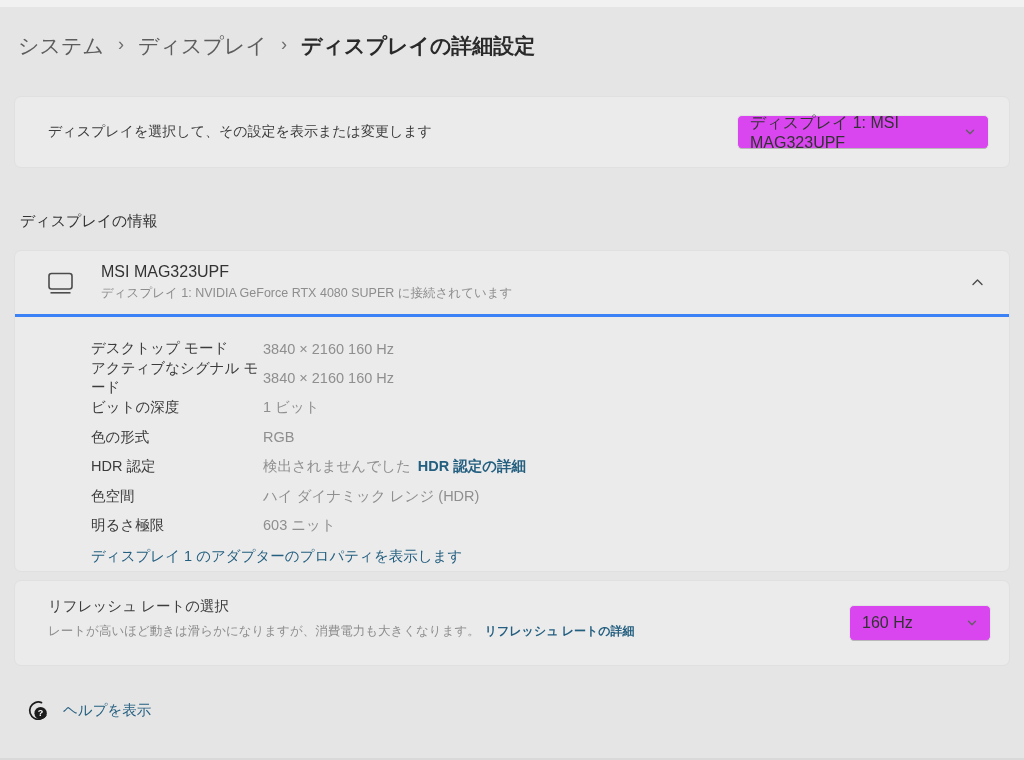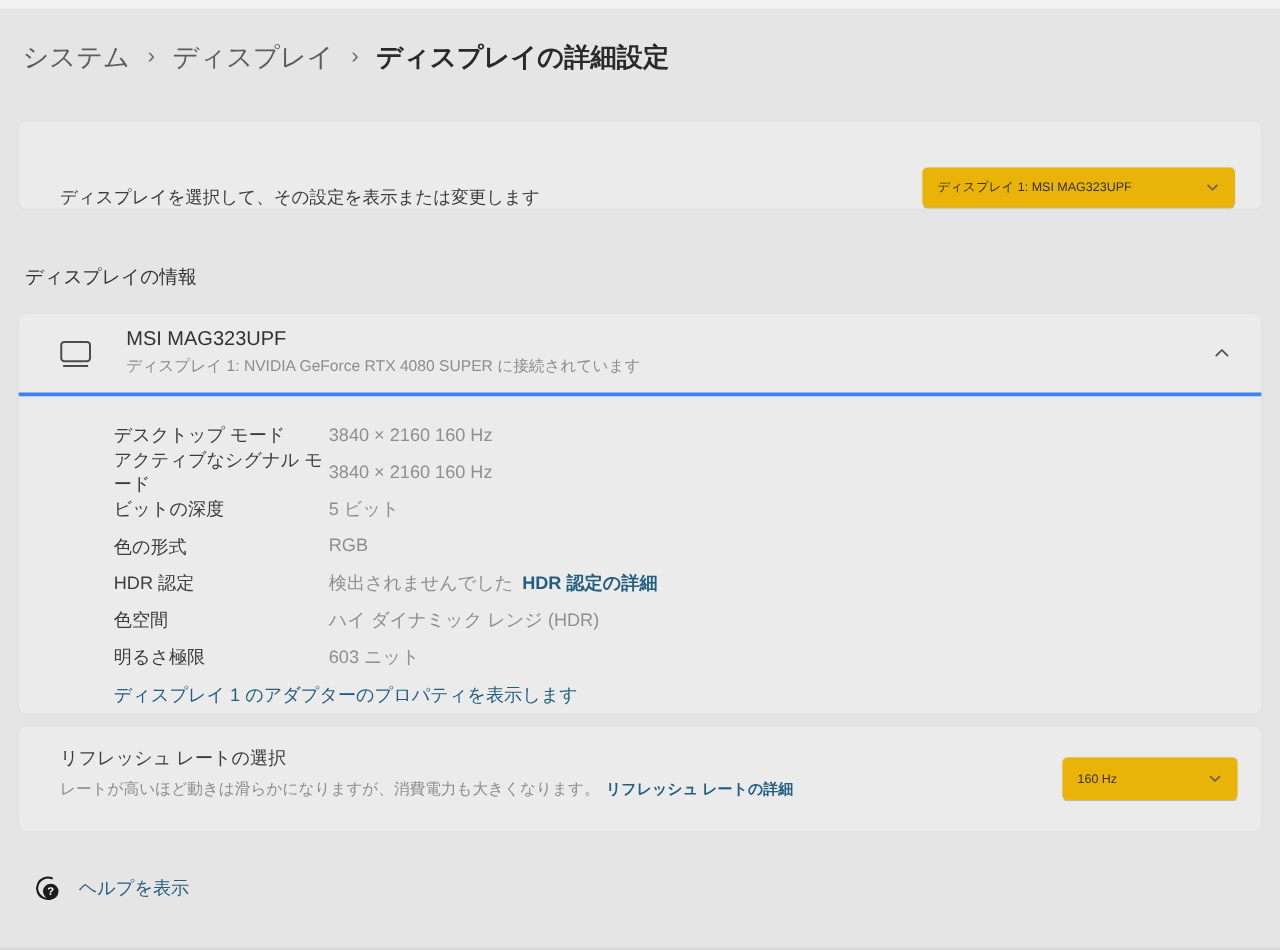--- a/index.html
+++ b/index.html
@@ -11,26 +11,26 @@
 
   
   .breadcrumb { position:absolute; left:18px; top:27px; height:38px; display:flex; align-items:center; font-size:21px; color:#5d5d5d; }
   .bc-sep { font-size:18px; color:#6e6e6e; margin:0 14px; transform:translateY(-2px); }
   .bc-current { color:#2a2a2a; font-weight:700; }
   .bc-link { cursor:pointer; }
 
   
   .card { position:absolute; left:14px; width:996px; background:#ebebeb; border:1px solid #e0e0e0; border-radius:7px; }
 
-  .card-select { top:96px; height:72px; display:flex; align-items:flex-end; padding:0 20px 0 33px; }
+  .card-select { top:96px; height:72px; display:flex; align-items:center; padding:0 20px 0 33px; }
   .select-label { flex:1; font-size:14px; color:#3c3c3c; }
 
-  .combobox { display:flex; align-items:center; justify-content:space-between; height:34px; background:#eab308;
+  .combobox { display:flex; align-items:center; justify-content:space-between; height:34px; background:#d946ef;
               border:1px solid #e2e2e2; border-bottom-color:#b9b9b9; border-radius:5px; padding:0 12px;
-              font-size:10px; color:#333; cursor:pointer; }
+              font-size:16px; color:#333; cursor:pointer; }
   .combobox-display { width:252px; }
   .combobox-refresh { position:absolute; right:18px; top:24px; width:142px; height:36px; }
 
   .section-title { position:absolute; left:20px; top:212px; font-size:15px; font-weight:400; color:#333; }
 
   .card-info { top:250px; height:322px; }
   .info-header { position:absolute; top:0; left:0; right:0; height:66px; display:flex; align-items:center;
                  padding:0 24px 0 32px; border-bottom:3px solid #3b82f6; cursor:pointer; }
   .info-titles { margin-left:27px; flex:1; }
   .info-title { font-size:16px; color:#333; }
@@ -99,21 +99,21 @@
       <div class="drow">
         <div class="dlabel">デスクトップ モード</div>
         <div class="dvalue">3840 × 2160 160 Hz</div>
       </div>
       <div class="drow">
         <div class="dlabel">アクティブなシグナル モード</div>
         <div class="dvalue">3840 × 2160 160 Hz</div>
       </div>
       <div class="drow">
         <div class="dlabel">ビットの深度</div>
-        <div class="dvalue">5 ビット</div>
+        <div class="dvalue">1 ビット</div>
       </div>
       <div class="drow">
         <div class="dlabel">色の形式</div>
         <div class="dvalue">RGB</div>
       </div>
       <div class="drow">
         <div class="dlabel">HDR 認定</div>
         <div class="dvalue">
           <span>検出されませんでした</span><span class="inline-link">HDR 認定の詳細</span>
         </div>

